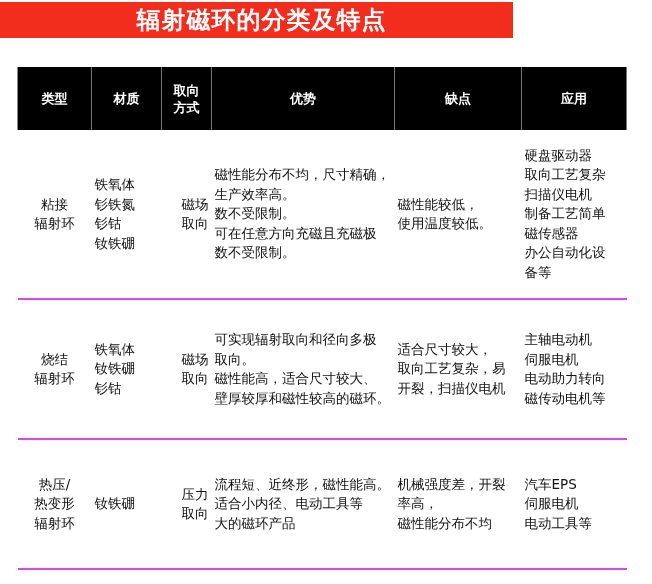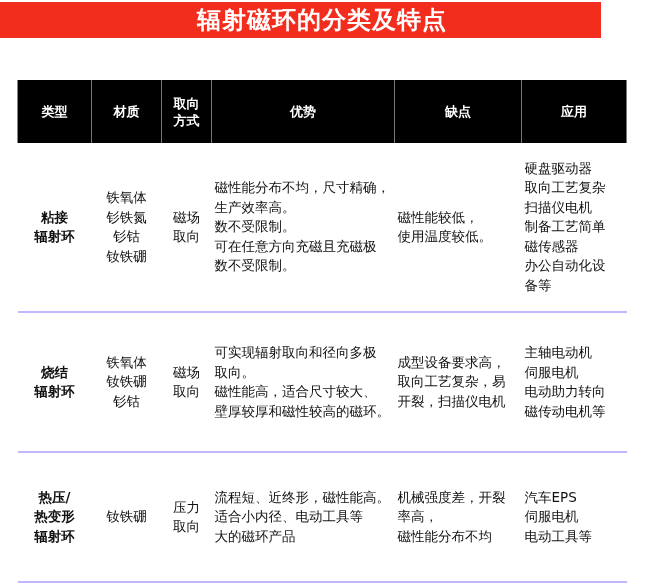--- a/index.html
+++ b/index.html
@@ -1,43 +1,43 @@
 <!DOCTYPE html>
 <html><head>
 <meta charset="utf-8">
 <style>
   html, body { margin: 0; padding: 0; background: #ffffff; }
   body { width: 652px; height: 584px; position: relative; overflow: hidden;
          font-family: "DejaVu Sans", "Liberation Sans", sans-serif; color: #111; }
-  .title-bar { position: absolute; left: 0; top: 2px; width: 568px; height: 36px;
-               background: #f22d1e; display: flex; align-items: center; justify-content: center; padding-left: 33px; }
+  .title-bar { position: absolute; left: 0; top: 2px; width: 513px; height: 36px;
+               background: #f22d1e; display: flex; align-items: center; justify-content: center; }
   .title-bar span { color: #fff; font-weight: bold; font-size: 24px; letter-spacing: 1px; padding-left: 10px; }
 
-  table.grid { position: absolute; left: 17px; top: 80px; border-collapse: collapse; table-layout: fixed;
+  table.grid { position: absolute; left: 17px; top: 67px; border-collapse: collapse; table-layout: fixed;
                width: 609px; }
   table.grid col.c1 { width: 74px; }
   table.grid col.c2 { width: 70px; }
   table.grid col.c3 { width: 50px; }
   table.grid col.c4 { width: 183px; }
   table.grid col.c5 { width: 127px; }
   table.grid col.c6 { width: 105px; }
 
   thead th { background: #000; color: #fff; font-weight: bold; font-size: 13px; height: 63px;
              border-left: 1px solid #777; border-right: 1px solid #777; padding: 0; text-align: center;
              vertical-align: middle; line-height: 17px; }
   thead th:first-child { border-left: 1px solid #888; }
 
   tbody td { font-size: 13.5px; line-height: 19.5px; vertical-align: middle; padding: 0 3px;
-             border-bottom: 2px solid #c4b5fd; }
+             border-bottom: 2px solid #d946ef; }
   tbody tr.r1 td { height: 168px; }
   tbody tr.r2 td { height: 138px; }
   tbody tr.r3 td { height: 128px; }
-  td.type { text-align: center; font-weight: bold; }
-  td.mat { text-align: center; }
-  td.ori { text-align: center; }
+  td.type { text-align: center; font-weight: normal; }
+  td.mat { text-align: left; }
+  td.ori { text-align: right; }
   td.adv, td.dis, td.app { text-align: left; }
   .line { display: block; white-space: nowrap; }
 </style>
 </head>
 <body>
 
 <div class="title-bar">
   <span>辐射磁环的分类及特点</span>
 </div>
 
@@ -124,21 +124,21 @@
         <span class="line">磁场</span>
         <span class="line">取向</span>
       </td>
       <td class="adv">
         <span class="line">可实现辐射取向和径向多极</span>
         <span class="line">取向。</span>
         <span class="line">磁性能高，适合尺寸较大、</span>
         <span class="line">壁厚较厚和磁性较高的磁环。</span>
       </td>
       <td class="dis">
-        <span class="line">成型设备要求高，</span>
+        <span class="line">适合尺寸较大，</span>
         <span class="line">取向工艺复杂，易</span>
         <span class="line">开裂，扫描仪电机</span>
       </td>
       <td class="app">
         <span class="line">主轴电动机</span>
         <span class="line">伺服电机</span>
         <span class="line">电动助力转向</span>
         <span class="line">磁传动电机等</span>
       </td>
     </tr>

